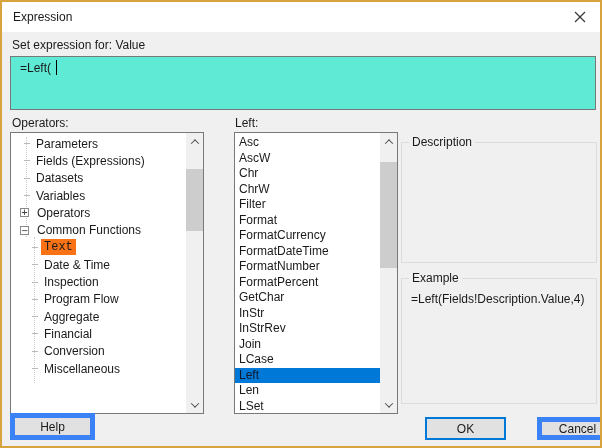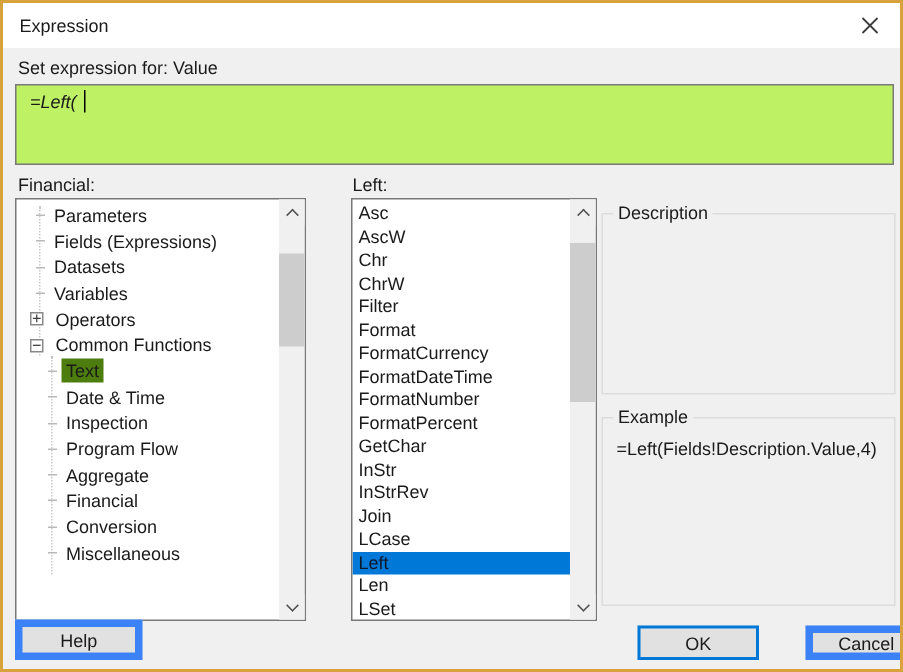--- a/index.html
+++ b/index.html
@@ -17,22 +17,22 @@
   
   .titlebar { position:absolute; left:0; top:0; width:100%; height:30px; background:#ffffff; }
   .title { position:absolute; left:11px; top:0; line-height:30px; font-size:12px; color:#1a1a1a; }
   .close-btn { position:absolute; right:9px; top:5px; width:22px; height:20px; background:transparent;
     border:none; display:flex; align-items:center; justify-content:center; cursor:default; }
 
   
   .set-expr-label { position:absolute; left:10px; top:36px; }
 
   
-  .expr-box { position:absolute; left:8px; top:54px; width:586px; height:54px; background:#bef264;
-    border:1px solid #787878;font-style:italic; }
+  .expr-box { position:absolute; left:8px; top:54px; width:586px; height:54px; background:#5eead4;
+    border:1px solid #787878; }
   .expr-text { position:absolute; left:9px; top:4px; }
   .caret { position:absolute; left:45px; top:3px; width:1px; height:15px; background:#000; }
 
   
   .cat-label { position:absolute; left:10px; top:114px; }
   .item-label { position:absolute; left:233px; top:114px; }
 
   
   .listbox { position:absolute; background:#fff; border:1px solid #787878; }
   .cat-list { left:8px; top:130px; width:194px; height:282px; }
@@ -42,21 +42,21 @@
 
   
   .tree-row { display:flex; align-items:center; height:17.3px; position:relative; }
   .tree-row.lvl1 { padding-left:13px; }
   .tree-row.lvl1.exp { padding-left:9px; }
   .tree-row.lvl2 { padding-left:21px; }
   .dash { width:6px; height:1px; border-top:1px solid #b9b9b9; margin-right:3px; flex:none; }
   .expander { width:9px; height:9px; border:1px solid #898989; background:#fff; color:#3c3c3c;
     font-size:10px; line-height:7px; text-align:center; margin-right:5px; flex:none; font-family:"DejaVu Sans Mono",monospace; }
   .tlabel { padding:1px 3px; white-space:nowrap; }
-  .tree-row.sel .tlabel { background:#4d7c0f; }
+  .tree-row.sel .tlabel { background:#f97316;font-family:Liberation Mono, monospace; }
   .guide { position:absolute; width:0; border-left:1px dotted #c9c9c9; }
   .guide.root { left:15px; top:4px; height:100px; }
   .guide.child { left:23px; top:104px; height:146px; }
 
   
   .item-row { height:15.5px; line-height:15.5px; padding-left:4px; white-space:nowrap; }
   .item-row.sel { background:#0078d7; color:#0f172a; }
 
   
   .scrollbar { position:absolute; top:0; right:0; width:17px; height:100%; background:#f0f0f0; }
@@ -99,21 +99,21 @@
     </button>
   </div>
 
   <div class="set-expr-label">Set expression for: Value</div>
 
   <div class="expr-box">
     <span class="expr-text">=Left(</span>
     <div class="caret"></div>
   </div>
 
-  <div class="cat-label">Financial:</div>
+  <div class="cat-label">Operators:</div>
   <div class="item-label">Left:</div>
 
   <div class="listbox cat-list">
     <div class="list-inner" id="cat-tree">
       <div class="guide root"></div>
       <div class="guide child"></div>
     <div class="tree-row lvl1">
           <span class="dash"></span>
           <span class="tlabel">Parameters</span>
         </div>

